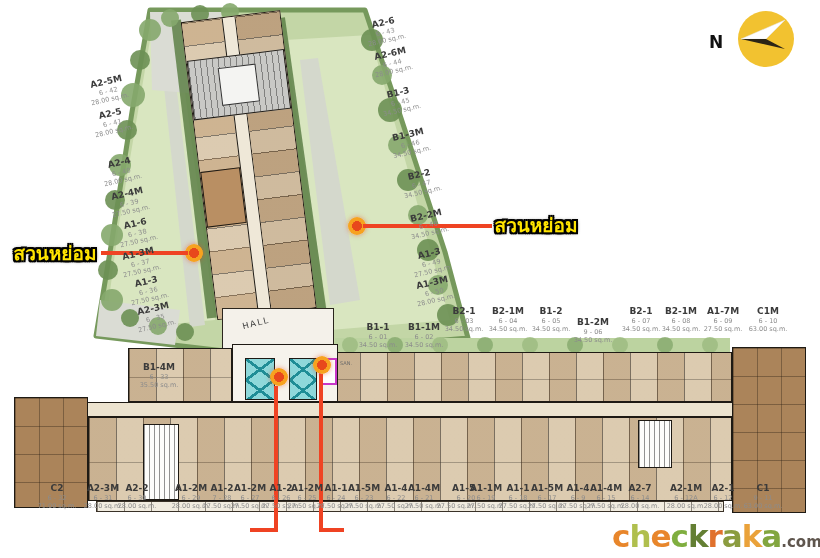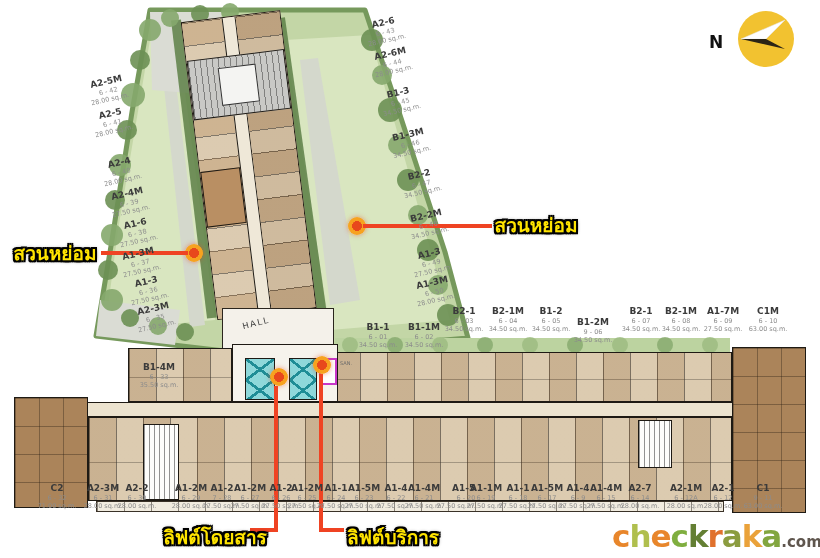--- a/index.html
+++ b/index.html
@@ -192,22 +192,20 @@
 
   <div class="conn" style="left:101px;top:251px;width:87px;height:4px;"></div>
   <div class="conn" style="left:363px;top:224px;width:129px;height:4px;"></div>
   <div class="conn" style="left:274px;top:386px;width:4px;height:146px;"></div>
   <div class="conn" style="left:250px;top:528px;width:28px;height:4px;"></div>
   <div class="conn" style="left:319px;top:374px;width:4px;height:158px;"></div>
   <div class="conn" style="left:319px;top:528px;width:25px;height:4px;"></div>
 
   <div class="callout" style="left:55px;top:253px;">สวนหย่อม</div>
   <div class="callout" style="left:536px;top:225px;">สวนหย่อม</div>
-  <div class="callout" style="left:215px;top:537px;">ลิฟต์โดยสาร</div>
-  <div class="callout" style="left:393px;top:537px;">ลิฟต์บริการ</div>
 
   <div class="label-layer rot">
 
   <div class="unit-label" style="left: 108px; top: 90px;">
       <div class="u-name">A2-5M</div>
         <div class="u-no">6 - 42</div>
         <div class="u-area">28.00 sq.m.</div>
     </div>
       <div class="unit-label" style="left: 112px; top: 122px;">
       <div class="u-name">A2-5</div>

